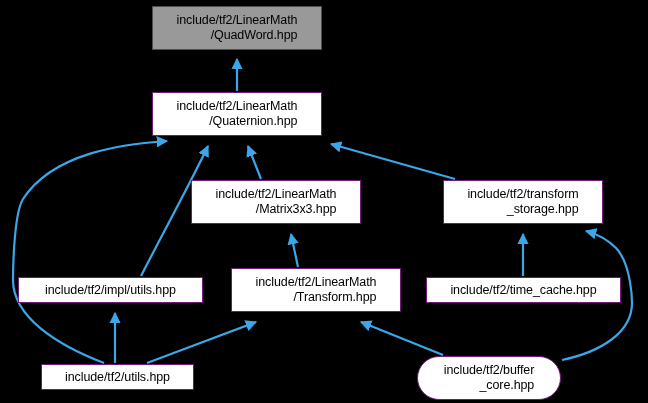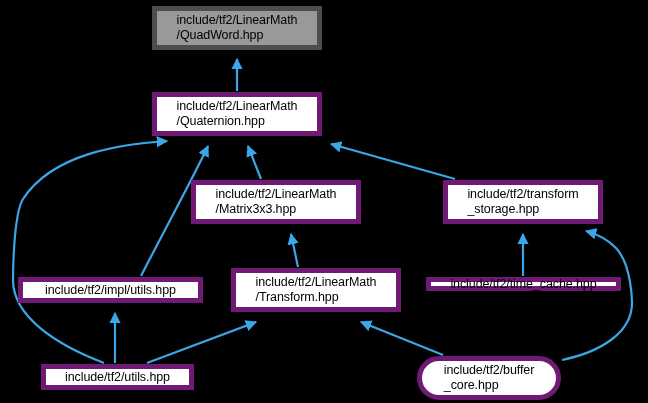--- a/index.html
+++ b/index.html
@@ -18,27 +18,27 @@
   #edge-layer {
     position: absolute;
     left: 0;
     top: 0;
     width: 648px;
     height: 403px;
   }
   .node {
     position: absolute;
     box-sizing: border-box;
-    border: 5px solid #701a75;
+    border: 1px solid #701a75;
     background: #ffffff;
     color: #000000;
     display: flex;
     align-items: center;
     justify-content: center;
-    text-align: left;
+    text-align: right;
     font-size: 12.5px;
     line-height: 15px;
     letter-spacing: -0.1px;
     white-space: pre-line;
     z-index: 5;
   }
   .node.highlight {
     background: #999999;
     border-color: #4d4d4d;
   }
@@ -110,20 +110,20 @@
 /Matrix3x3.hpp</div>
 
   <div class="node" style="left:443px; top:180px; width:160px; height:44px;">include/tf2/transform
 _storage.hpp</div>
 
   <div class="node" style="left:18px; top:277px; width:185px; height:26px;">include/tf2/impl/utils.hpp</div>
 
   <div class="node" style="left:231px; top:268px; width:170px; height:44px;">include/tf2/LinearMath
 /Transform.hpp</div>
 
-  <div class="node" style="left:426px; top:277px; width:195px; height:14px;">include/tf2/time_cache.hpp</div>
+  <div class="node" style="left:426px; top:277px; width:195px; height:26px;">include/tf2/time_cache.hpp</div>
 
   <div class="node" style="left:41px; top:364px; width:153px; height:26px;">include/tf2/utils.hpp</div>
 
   <div class="node" style="left:417px; top:356px; width:144px; height:44px;border-radius:22px;">include/tf2/buffer
 _core.hpp</div>
 
 </div>
 
 </body></html>

